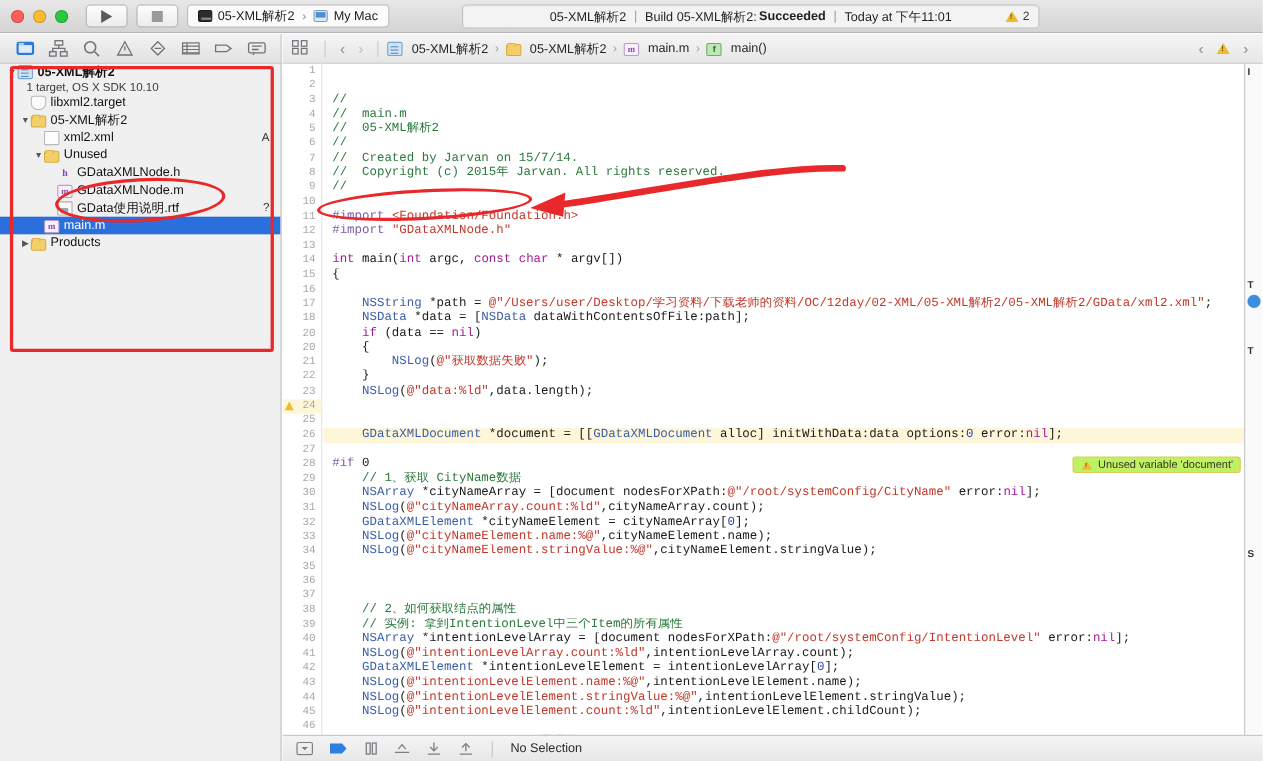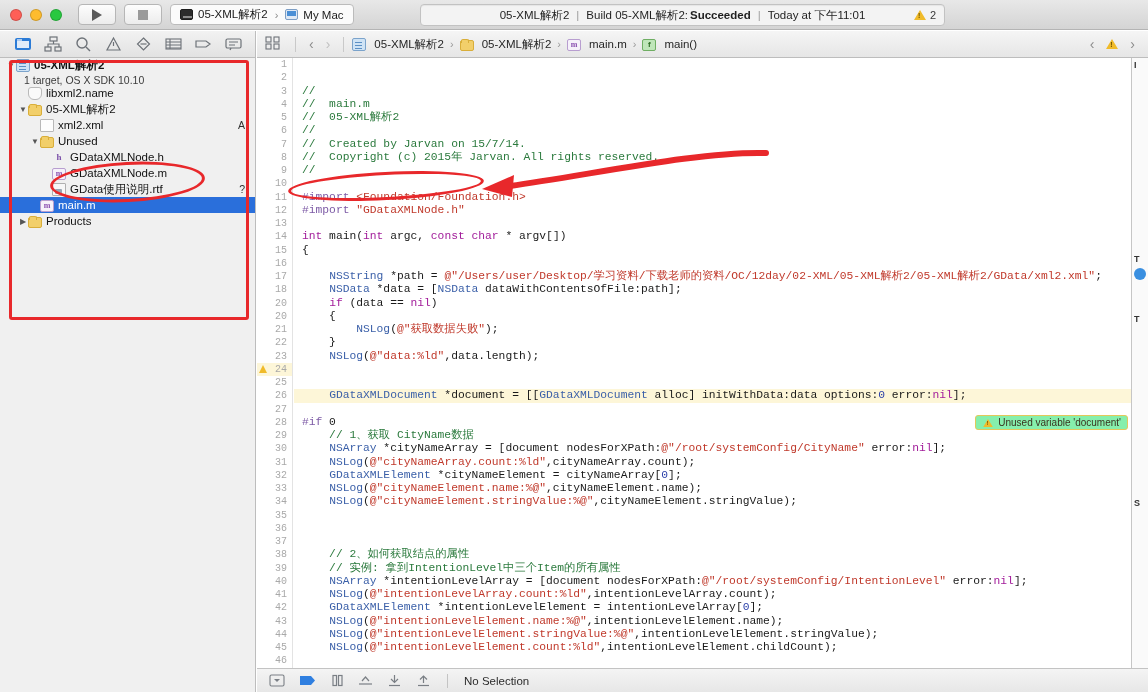--- a/index.html
+++ b/index.html
@@ -155,21 +155,21 @@
   .cline.hl { background: #fdf6d8; }
   .cmt { color: #2b7a3d; }
   .kw  { color: #a21c9a; }
   .str { color: #c0392b; }
   .pre { color: #7d5ba6; }
   .typ { color: #3a5fa8; }
   .num { color: #2a3fa8; }
 
   .warn-chip {
     position: absolute; right: 3px; top: 357px; height: 15px;
-    background: #86efac; border: 1px solid #e2c85a; border-radius: 3px;
+    background: #bef264; border: 1px solid #e2c85a; border-radius: 3px;
     display: flex; align-items: center; gap: 4px; padding: 0 6px;
     font-family: "Liberation Sans", sans-serif; font-size: 10px; color: #3a3320;
   }
   .warn-chip .warn-tri { transform: scale(.8); }
 
   
   .inspector-edge {
     position: absolute; left: 1131px; top: 58px; width: 17px; height: 610px;
     background: #fafafa; border-left: 1px solid #c6c6c6;
     font-size: 9px; color: #333; overflow: hidden;
@@ -311,21 +311,21 @@
               <span class="itm-ico proj-ico"></span>
               <span class="nav-label" style="font-weight: bold;">05-XML解析2</span>
             </div>
             <span class="nav-sub">1 target, OS X SDK 10.10</span>
           </div>
         </div>
         <div class="nav-row">
           <div style="display: flex; align-items: center; width: 100%;">
             <span class="disc indent-1"></span>
             <span class="itm-ico lib-ico"></span>
-            <span class="nav-label">libxml2.name</span>
+            <span class="nav-label">libxml2.target</span>
           </div>
         </div>
         <div class="nav-row">
           <div style="display: flex; align-items: center; width: 100%;">
             <span class="disc indent-1">▼</span>
             <span class="itm-ico folder"></span>
             <span class="nav-label">05-XML解析2</span>
           </div>
         </div>
         <div class="nav-row">

